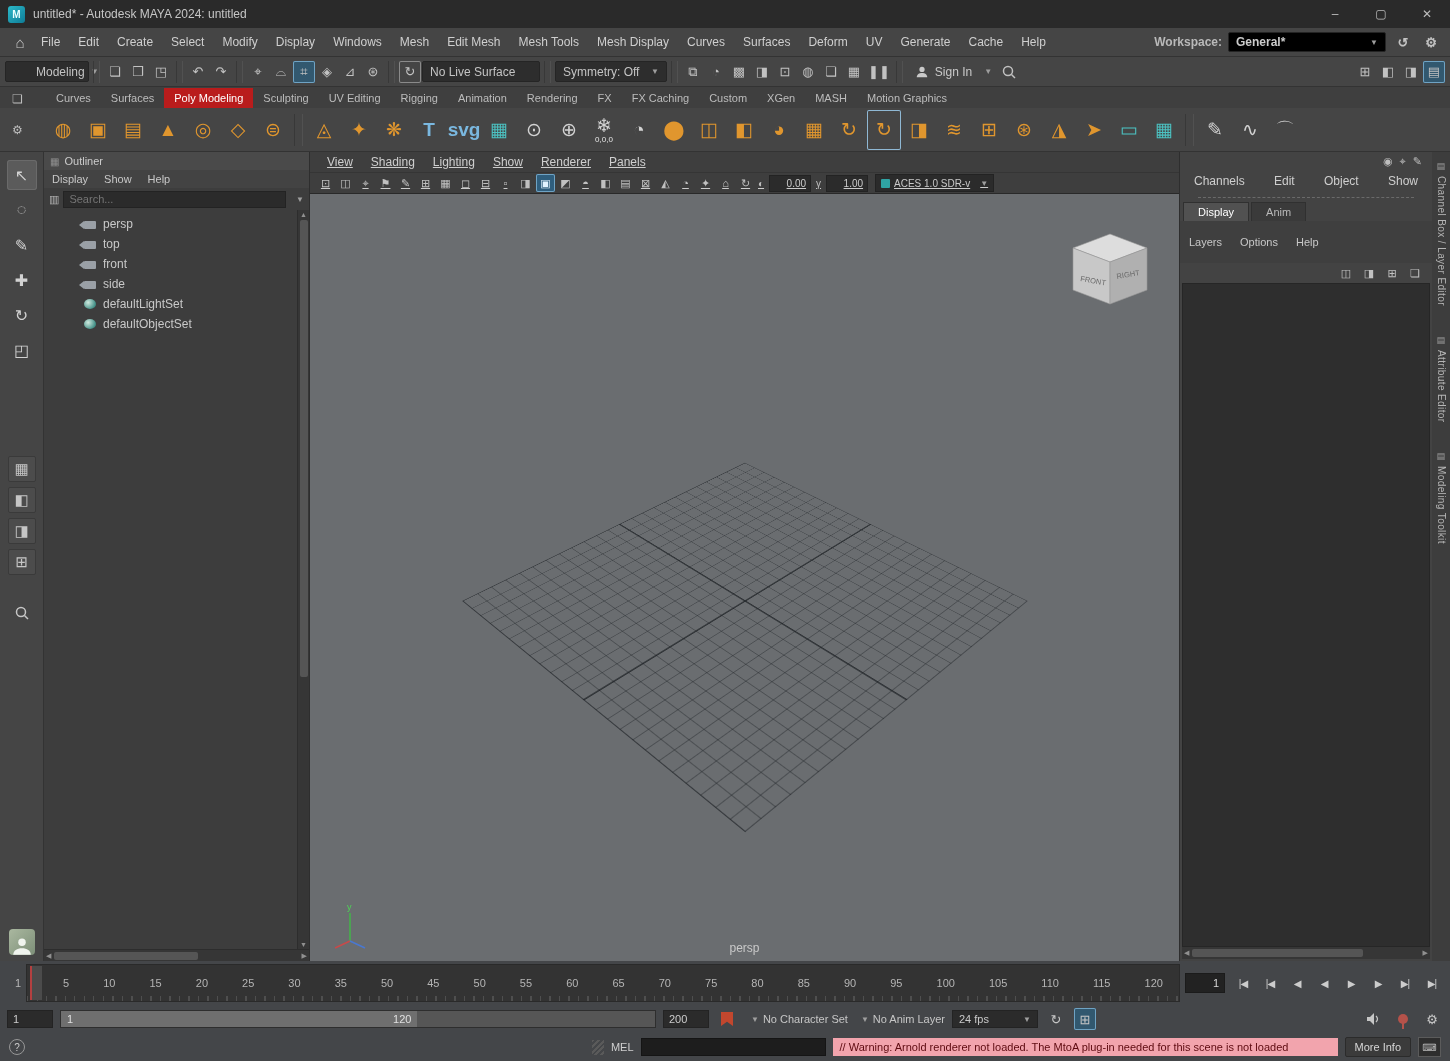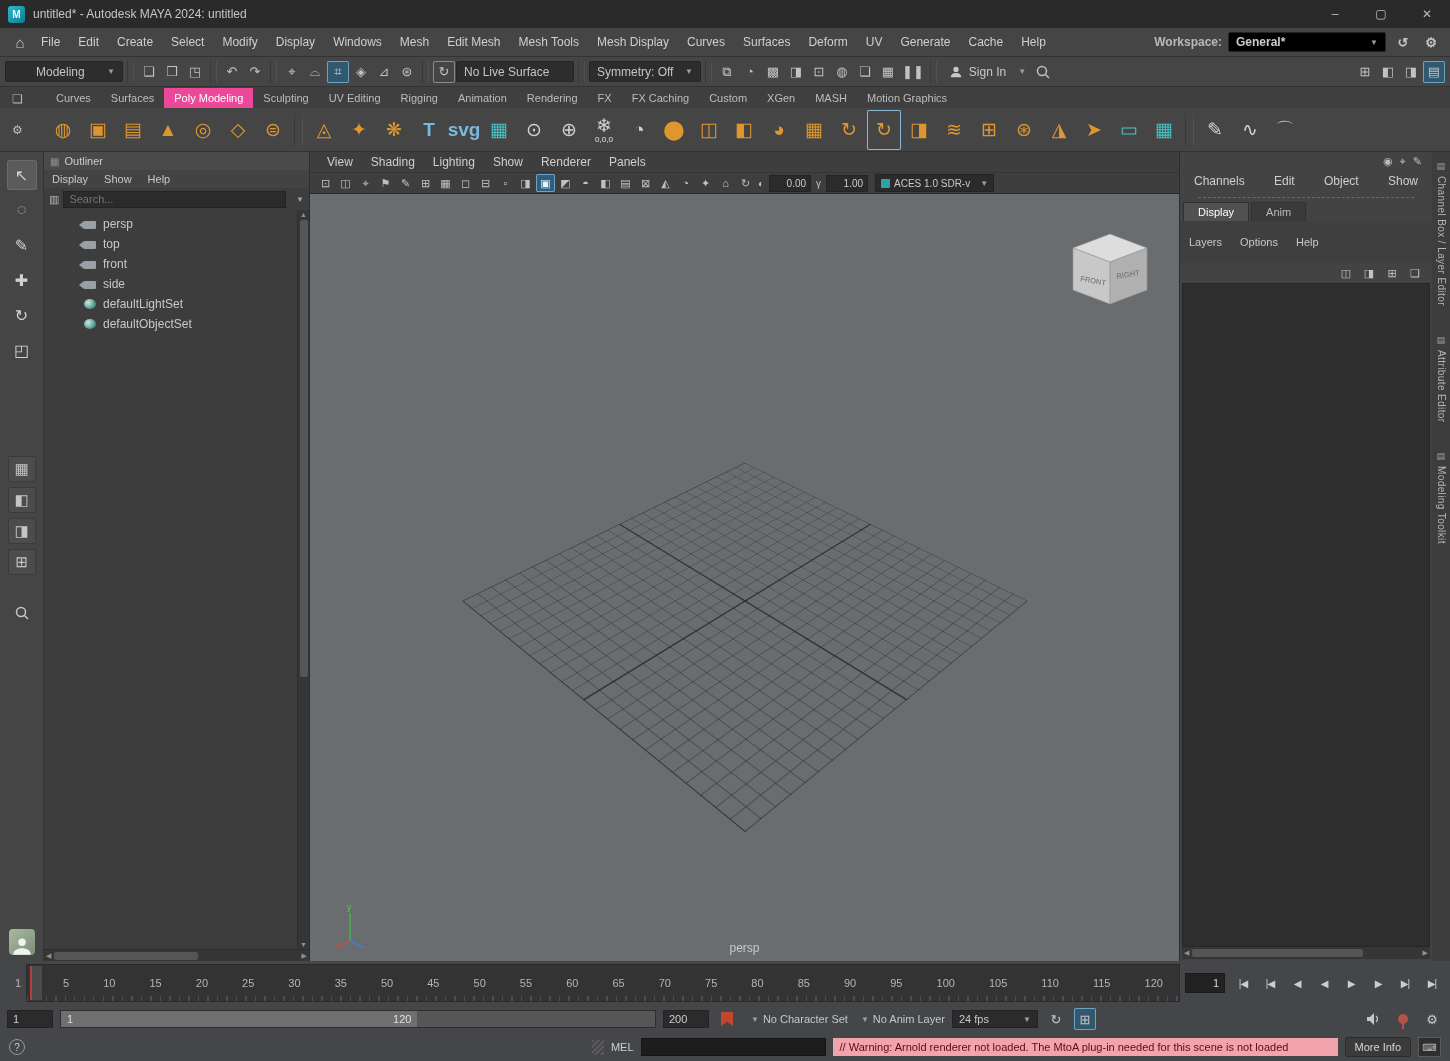--- a/index.html
+++ b/index.html
@@ -21,32 +21,32 @@
   .menu-item { padding:0 9px; line-height:28px; color:#cfcfcf; cursor:default; }
   .workspace { margin-left:auto; display:flex; align-items:center; gap:6px;font-weight:bold; }
   .ws-label { color:#b9b9b9; }
   .ws-select { width:158px; height:20px; background:#000000; border:1px solid #242424; border-radius:2px; display:flex; align-items:center; padding:0 7px; }
   .arrow { font-size:8px; color:#9e9e9e; margin-left:auto; padding-left:6px; }
 
   
   .statusline { flex:0 0 30px; background:#454545; border-bottom:1px solid #333; display:flex; align-items:center; padding:0 5px; gap:1px; }
   .sep { width:7px; height:22px; border-left:1px solid #383838; border-right:1px solid #515151; margin:0 3px; }
   .sl-field { background:#2d2d2d; height:21px; border:1px solid #252525; border-radius:2px; display:flex; align-items:center; padding:0 7px; color:#c4c4c4; }
-  .mode-select { width:118px;padding-left:30px; }
+  .mode-select { width:84px;padding-left:30px; }
   .icon-group { display:flex; gap:1px; align-items:center; }
   .icon-btn { min-width:22px; height:22px; display:flex; align-items:center; justify-content:center; color:#c2c2c2; font-size:13px; border-radius:2px; padding:0 2px; }
   .icon-btn.on { background:#32586f; box-shadow:inset 0 0 0 1px #6fa3c4; }
   .icon-btn.framed { box-shadow:inset 0 0 0 1px #8a8a8a; }
   .signin { display:flex; align-items:center; gap:6px; padding:0 8px; height:22px; color:#c9c9c9; }
   .spacer { flex:1; }
 
   
   .shelf-tabs { flex:0 0 21px; background:#3f3f3f; display:flex; align-items:flex-end; padding-left:46px; position:relative; }
   .shelf-tab { padding:0 10px; font-size:11px; line-height:20px; color:#bcbcbc; }
-  .shelf-tab.active { color:#ffffff; background:#ec4899; }
+  .shelf-tab.active { color:#ffffff; background:#b91c1c; }
   .gutter-icon { position:absolute; left:12px; bottom:2px; font-size:12px; color:#bdbdbd; }
   .shelf-icons { flex:0 0 44px; background:#454545; border-bottom:1px solid #333; display:flex; align-items:center; padding-left:46px; gap:1px; position:relative; }
   .shelf-icon { width:34px; height:40px; display:flex; flex-direction:column; align-items:center; justify-content:center; border-radius:2px; }
   .shelf-icon .g { font-size:19px; line-height:21px; }
   .shelf-icon .sub { font-size:8px; line-height:8px; color:#e6e6e6; }
   .shelf-icon.orange .g { color:#e0962e; }
   .shelf-icon.blue .g { color:#7ab8e0; font-weight:bold; }
   .shelf-icon.teal .g { color:#4cc2c2; }
   .shelf-icon.gray .g { color:#d2d2d2; }
   .shelf-icon.sep { width:9px; height:32px; border-left:1px solid #383838; border-radius:0; }
@@ -80,21 +80,21 @@
   .tree-item.camera .t-icon::before { content:""; position:absolute; left:-5px; top:0; border-top:4px solid transparent; border-bottom:4px solid transparent; border-right:5px solid #9aa0a6; }
   .tree-item.set .t-icon { width:10px; height:10px; border-radius:50%; background:radial-gradient(circle at 35% 35%, #cfe9de, #418f86 72%); }
   .vscroll { position:absolute; right:0; top:0; bottom:0; width:12px; background:#363636; border-left:1px solid #2d2d2d; display:flex; flex-direction:column; align-items:center; padding:1px; font-size:7px; color:#909090; }
   .vscroll .thumb { width:8px; flex:0 0 62%; background:#555; border-radius:2px; margin:2px 0; }
   .vscroll .sb-sp { flex:1; }
   .hscroll { flex:0 0 12px; background:#363636; border-top:1px solid #2d2d2d; display:flex; align-items:center; padding:0 2px; gap:3px; font-size:7px; color:#909090; }
   .hscroll .thumb { height:8px; flex:0 0 55%; background:#555; border-radius:2px; }
   .hscroll .sb-sp { flex:1; }
 
   
-  .viewport { flex:1; min-width:0; display:flex; flex-direction:column; border-right:1px solid #2e2e2e; }
+  .viewport { flex:1; min-width:0; display:flex; flex-direction:column; border-right:1px solid #2e2e2e;text-decoration:underline; }
   .vp-menus { flex:0 0 20px; background:#3e3e3e; display:flex; align-items:center; padding:0 8px; }
   .vp-menu { padding:0 9px; font-size:12px; color:#cfcfcf; }
   .vp-toolbar { flex:0 0 22px; background:#3e3e3e; border-top:1px solid #353535; border-bottom:1px solid #292929; display:flex; align-items:center; padding:0 6px; gap:1px; }
   .vp-icon { width:19px; height:18px; display:flex; align-items:center; justify-content:center; font-size:11px; color:#c0c0c0; border-radius:2px; }
   .vp-icon.on { background:#2f5e7d; box-shadow:inset 0 0 0 1px #6fa3c4; color:#e2f4ff; }
   .vp-field { width:42px; height:17px; background:#2b2b2b; border:1px solid #232323; font-size:10px; color:#cccccc; display:flex; align-items:center; justify-content:flex-end; padding:0 4px; margin:0 2px; }
   .vp-mini { font-size:10px; color:#bdbdbd; padding:0 2px; }
   .aces { height:18px; background:#2b2b2b; border:1px solid #232323; font-size:10px; color:#c9c9c9; display:flex; align-items:center; gap:4px; padding:0 5px; margin-left:4px; }
   .aces .chip { width:9px; height:9px; background:#2fa3a3; border-radius:1px; }
   .vp-canvas { flex:1; position:relative; background:#6a6d70; overflow:hidden; }

